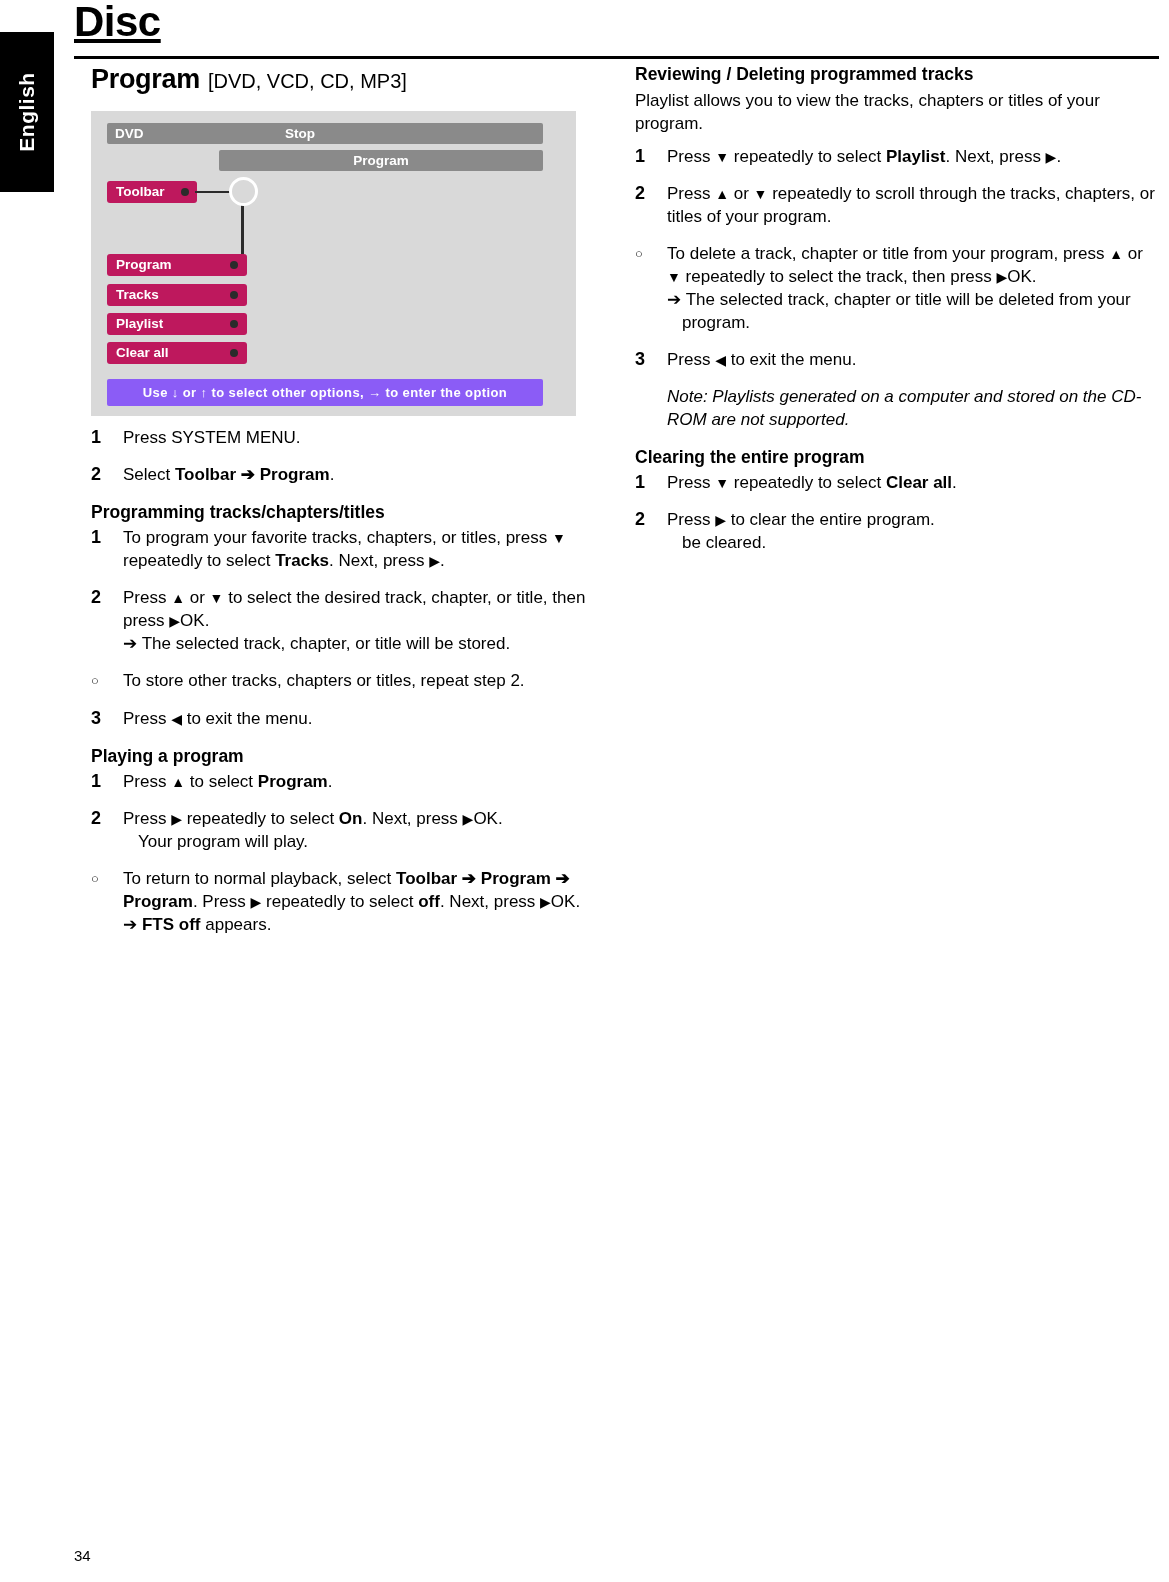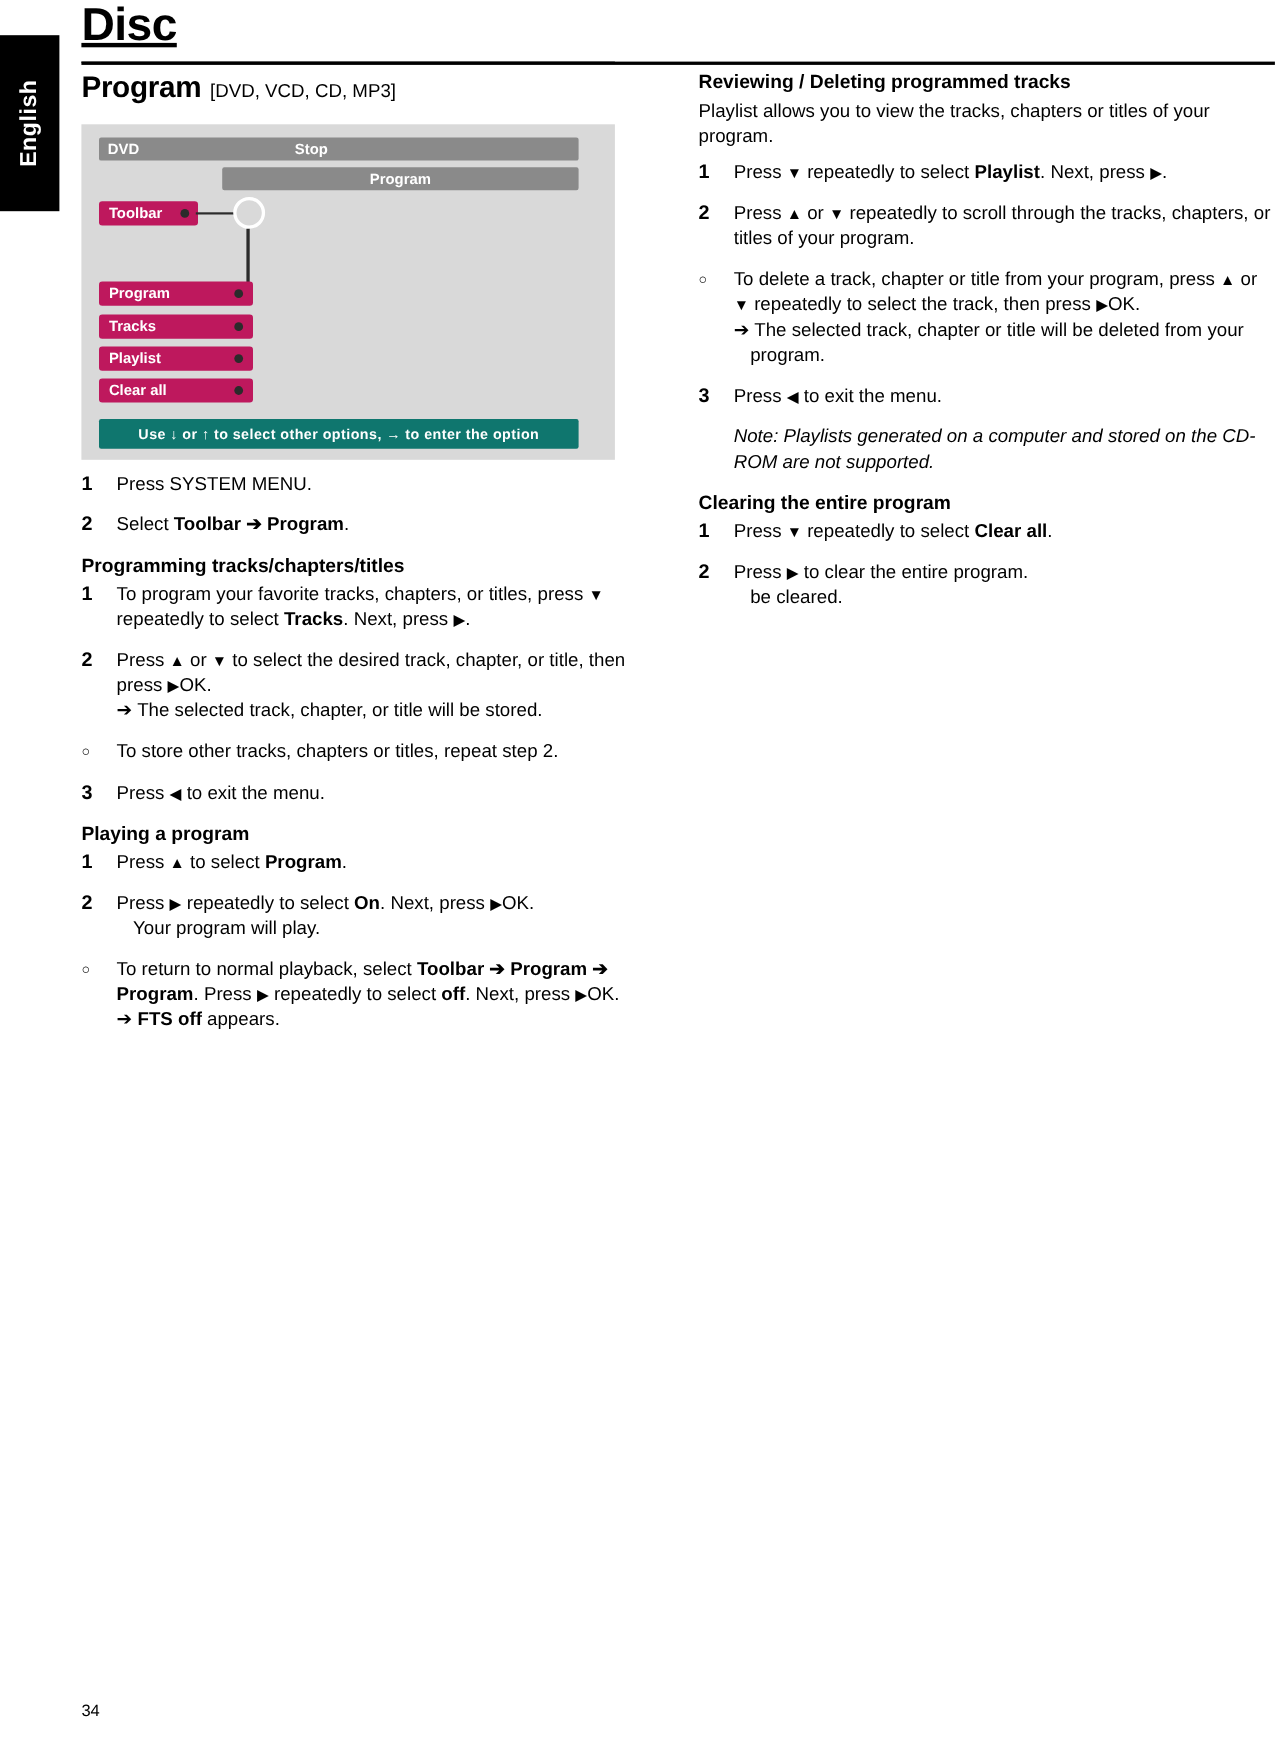--- a/index.html
+++ b/index.html
@@ -50,21 +50,21 @@
     text-decoration: underline;
   }
   #page-header .rule {
     border-bottom: 3px solid #000;
     width: 1085px;
   }
 
   
   #col-left {
     position: absolute;
-    left: 74px; top: 56px;
+    left: 91px; top: 56px;
     width: 520px;
   }
   #col-right {
     position: absolute;
     left: 635px; top: 62px;
     width: 525px;
   }
 
   .sec-rule {
     border-top: 1.5px solid #000;
@@ -76,21 +76,21 @@
     font-size: 27px;
     font-weight: bold;
     margin: 0;
     line-height: 32px;
     letter-spacing: -0.3px;
     display: flex;
     align-items: baseline;
     gap: 8px;
   }
   h2.sec-title .bracket {
-    font-size: 17px;
+    font-size: 20px;
     font-weight: normal;
     letter-spacing: 0;
   }
 
   p.body {
     font-size: 17px;
     line-height: 23px;
     margin: 3px 0 0 0;
   }
 
@@ -214,21 +214,21 @@
     left: 138px; top: 66px;
     width: 29px; height: 29px;
     border: 3px solid #ffffff;
     border-radius: 50%;
     background: #d9d9d9;
   }
   #osd-hint {
     position: absolute;
     left: 16px; top: 268px;
     width: 436px; height: 27px;
-    background: #0f766e;
+    background: #8b5cf6;
     color: #ffffff;
     border-radius: 2px;
     font-size: 13px;
     font-weight: bold;
     letter-spacing: 0.4px;
     display: flex; align-items: center; justify-content: center;
   }
 
   
   #page-number {

